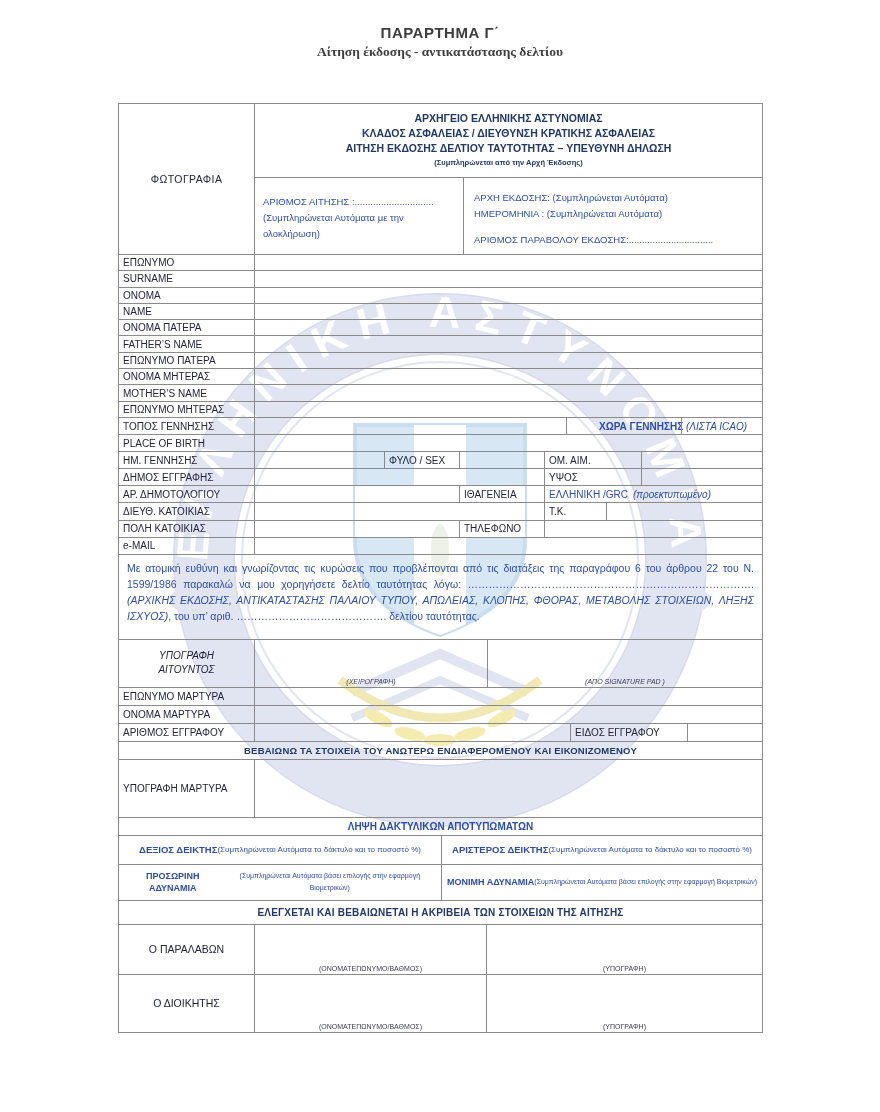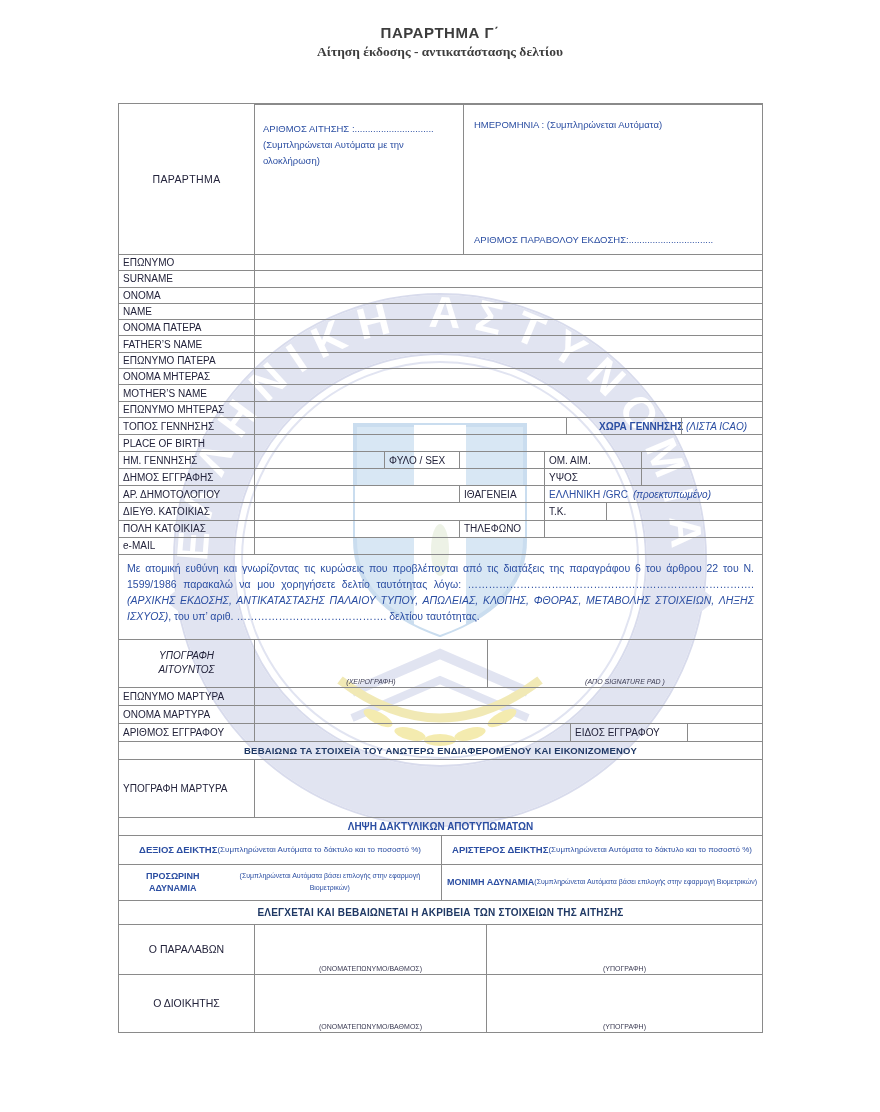--- a/index.html
+++ b/index.html
@@ -118,30 +118,37 @@
 
   <div class="titles">
     <div class="t1">ΠΑΡΑΡΤΗΜΑ Γ΄</div>
     <div class="t2">Αίτηση έκδοσης - αντικατάστασης δελτίου</div>
   </div>
 
   <div class="tbl">
 
     <div class="row topsec" style="border-top:none;">
       <div class="c photo">
-        <span>ΠΑΡΑΡΤΗΜΑ</span>
+        <span>ΦΩΤΟΓΡΑΦΙΑ</span>
       </div>
       <div class="topright">
+        <div class="orgcell">
+          <div class="o">ΑΡΧΗΓΕΙΟ ΕΛΛΗΝΙΚΗΣ ΑΣΤΥΝΟΜΙΑΣ</div>
+          <div class="o">ΚΛΑΔΟΣ ΑΣΦΑΛΕΙΑΣ / ΔΙΕΥΘΥΝΣΗ ΚΡΑΤΙΚΗΣ ΑΣΦΑΛΕΙΑΣ</div>
+          <div class="o">ΑΙΤΗΣΗ ΕΚΔΟΣΗΣ ΔΕΛΤΙΟΥ ΤΑΥΤΟΤΗΤΑΣ – ΥΠΕΥΘΥΝΗ ΔΗΛΩΣΗ</div>
+          <div class="o4">(Συμπληρώνεται από την Αρχή Έκδοσης)</div>
+        </div>
         <div class="numrow">
           <div class="numleft">
             <div>ΑΡΙΘΜΟΣ ΑΙΤΗΣΗΣ :..............................</div>
             <div>(Συμπληρώνεται Αυτόματα με την</div>
             <div>ολοκλήρωση)</div>
           </div>
           <div class="numright">
+            <div>ΑΡΧΗ  ΕΚΔΟΣΗΣ:  (Συμπληρώνεται Αυτόματα)</div>
             <div>ΗΜΕΡΟΜΗΝΙΑ :   (Συμπληρώνεται Αυτόματα)</div>
             <div class="fee">ΑΡΙΘΜΟΣ ΠΑΡΑΒΟΛΟΥ ΕΚΔΟΣΗΣ:................................</div>
           </div>
         </div>
       </div>
     </div>
 
     <div class="row h16">
       <div class="c w135">
           <span class="lbl">ΕΠΩΝΥΜΟ</span>

